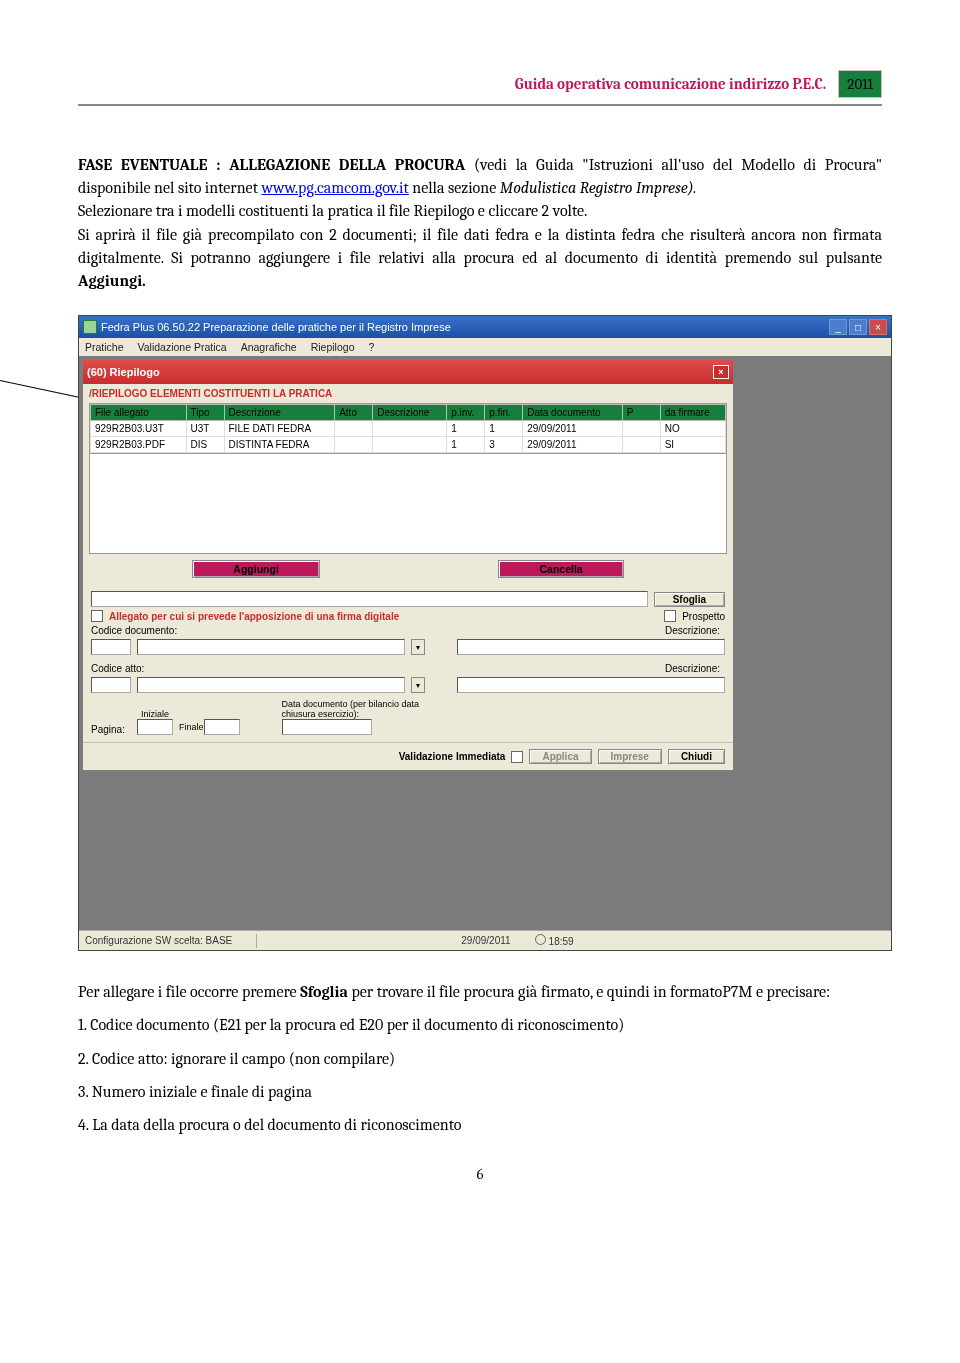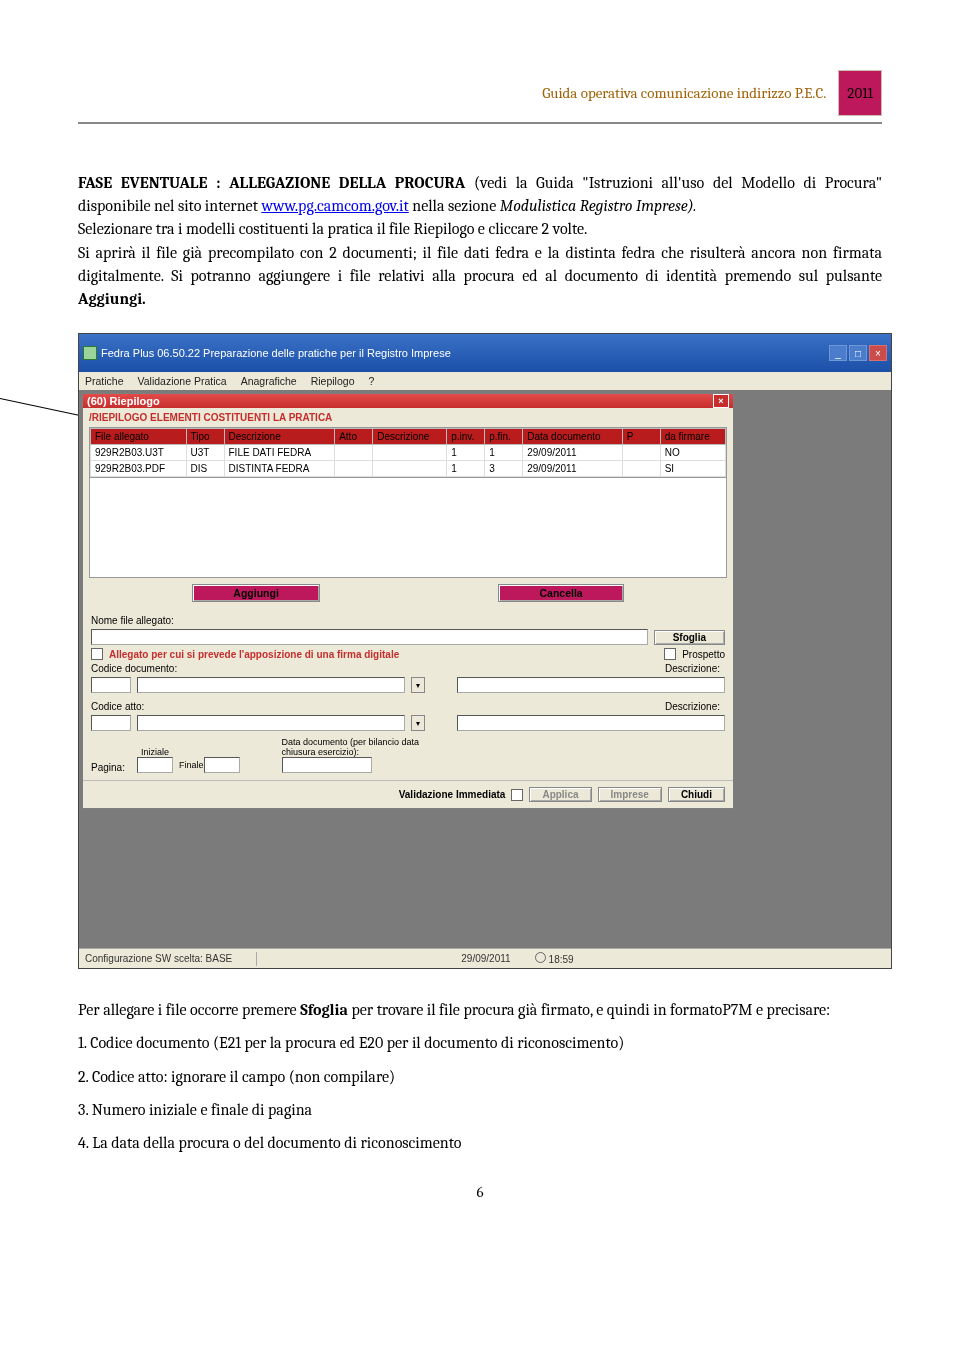--- a/index.html
+++ b/index.html
@@ -10,24 +10,24 @@
     width: 960px;
     margin: 0 auto;
     font-size: 15px;
   }
   .page { padding: 70px 78px 40px 78px; }
   .header-band {
     display: flex; justify-content: flex-end; align-items: center;
     border-bottom: 2px solid #888; padding-bottom: 6px; margin-bottom: 10px;
     font-family: Cambria, Georgia, serif;
   }
-  .header-title { color: #a16207; font-weight: normal; font-size: 15px; margin-right: 12px; }
+  .header-title { color: #be185d; font-weight: bold; font-size: 15px; margin-right: 12px; }
   .header-year {
-    background: #be185d; border: 1px solid #d0c0b0; color: #000;
-    padding: 13px 8px; font-size: 15px;
+    background: #15803d; border: 1px solid #d0c0b0; color: #000;
+    padding: 4px 8px; font-size: 15px;
   }
   .body-text { margin-top: 48px; line-height: 1.45; text-align: justify; font-size: 16px; }
   .body-text a { color: #0000EE; text-decoration: underline; }
   .body-text em { font-style: italic; }
   .body-text strong { font-weight: bold; }
 
   
   .screenshot-wrap { margin: 22px 0 30px 0; position: relative; }
   .pointer-line {
     position: absolute; left: -78px; top: 65px; width: 95px; height: 1px;
@@ -37,21 +37,21 @@
     width: 814px; height: 636px;
     background: #7b7b7b;
     border: 1px solid #444;
     font-family: Tahoma, Arial, sans-serif;
     font-size: 10.5px;
     color: #000;
     position: relative;
     overflow: hidden;
   }
   .titlebar {
-    height: 38px; background: linear-gradient(#3a72c6,#1b4fa8);
+    height: 22px; background: linear-gradient(#3a72c6,#1b4fa8);
     display: flex; align-items: center; justify-content: space-between;
     padding: 0 4px; color: #fff; font-size: 11px;
   }
   .titlebar .title { display: flex; align-items: center; gap: 4px; }
   .titlebar .icon-app {
     width: 14px; height: 14px; background: #9bd49b; border: 1px solid #2a7a2a;
   }
   .win-btns { display: flex; gap: 2px; }
   .win-btn {
     width: 18px; height: 16px; display: flex; align-items: center; justify-content: center;
@@ -62,38 +62,38 @@
   .win-close { background: #cc4b4b; }
   .menubar {
     height: 18px; background: #ece9d8; display: flex; align-items: center;
     gap: 14px; padding: 0 6px; font-size: 10.5px; color: #222;
   }
   .inner-window {
     margin: 4px; background: #ece9d8; box-shadow: 0 0 0 1px #7e7e7e;
     width: 650px;
   }
   .inner-titlebar {
-    height: 14px; background: linear-gradient(#e34b4b,#c62e2e);
+    height: 24px; background: linear-gradient(#e34b4b,#c62e2e);
     display: flex; align-items: center; justify-content: space-between;
     padding: 0 4px; color: #fff; font-weight: bold; font-size: 11px;
   }
   .inner-close {
     width: 16px; height: 14px; background: #c62e2e; color: #fff;
     border: 1px solid #fff; font-size: 9px; display:flex;align-items:center;justify-content:center;
   }
   .section-label {
     color: #c62e2e; font-weight: bold; font-size: 10px;
     padding: 4px 6px;
   }
   .file-table {
     margin: 0 6px; border: 1px solid #999;
   }
   .file-table table { width: 100%; border-collapse: collapse; font-size: 10px; }
   .file-table th {
-    background: #b91c1c; border: 1px solid #bbb; text-align: left;
+    background: #15803d; border: 1px solid #bbb; text-align: left;
     padding: 2px 4px; font-weight: normal;
   }
   .file-table td { background: #fff; border: 1px solid #ddd; padding: 2px 4px; }
   .file-body-gap { height: 100px; background: #fff; border-left:1px solid #999;border-right:1px solid #999;border-bottom:1px solid #999; margin:0 6px; }
   .btn-row {
     display: flex; justify-content: space-around; padding: 6px 20px;
   }
   .xp-btn {
     background: #be185d; border: 1px solid #888; padding: 2px 40px;
     font-size: 10.5px; font-weight: bold;
@@ -229,23 +229,20 @@
         </div>
         <div class="file-body-gap"></div>
 
         <div class="btn-row">
           <button class="xp-btn">Aggiungi</button>
           <button class="xp-btn">Cancella</button>
         </div>
 
         <div class="form-area">
           <div class="form-row">
-            <label>Nome file allegato:</label>
-          </div>
-          <div class="form-row">
             <input class="xp-input long-input" style="">
             <button class="xp-btn-small">Sfoglia</button>
           </div>
           <div class="form-row">
             <span class="checkbox"></span>
             <span class="red-label">Allegato per cui si prevede l'apposizione di una firma digitale</span>
             <span style="flex:1"></span>
             <span class="checkbox"></span>
             <span>Prospetto</span>
           </div>

